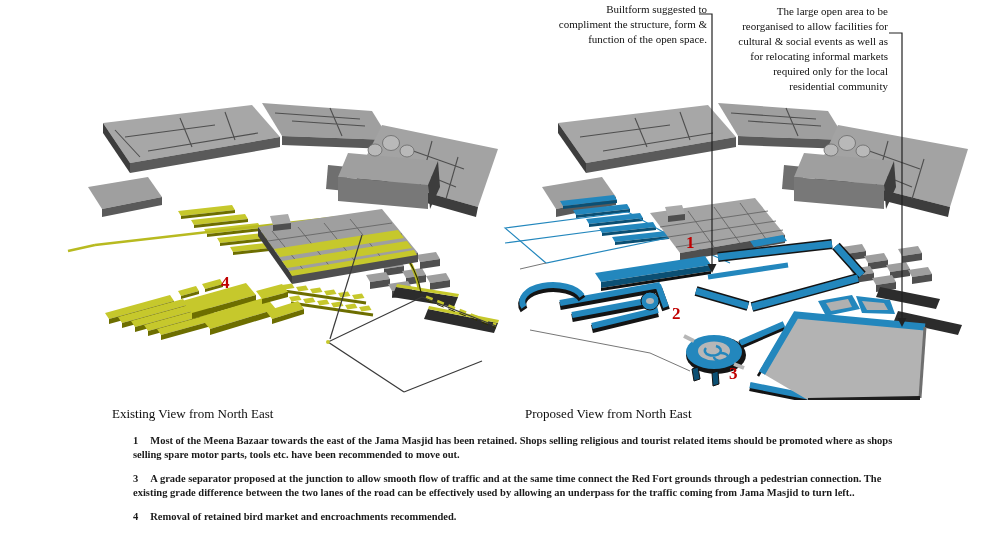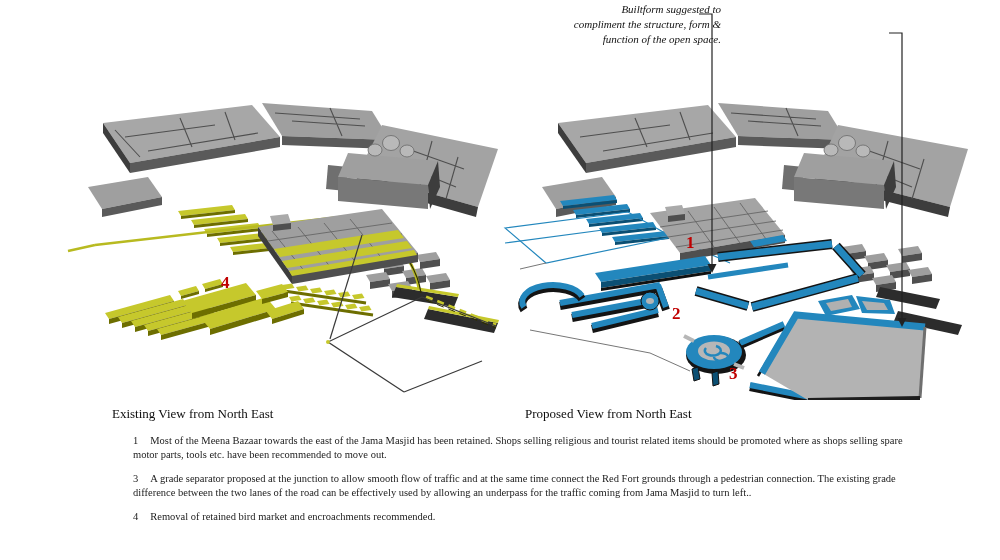--- a/index.html
+++ b/index.html
@@ -1,28 +1,28 @@
 <!DOCTYPE html>
 <html><head>
 <meta charset="utf-8">
 <style>
   html,body{margin:0;padding:0;background:#fff;}
   #page{position:relative;width:1000px;height:560px;background:#ffffff;overflow:hidden;
         font-family:"Liberation Serif", "DejaVu Serif", serif;color:#111;}
   .annot{position:absolute;font-size:11px;line-height:15px;text-align:right;white-space:pre-line;color:#101010;}
-  #annot-builtform{left:524px;top:2px;width:197px;font-style:italic;}
+  #annot-builtform{left:510px;top:2px;width:197px;}
   #annot-openarea{left:690px;top:4px;width:198px;}
   .view-svg{position:absolute;}
   #existing-view{left:30px;top:95px;}
   #proposed-view{left:500px;top:95px;}
   #leader-overlay{position:absolute;left:0;top:0;z-index:10;pointer-events:none;}
   .caption{position:absolute;top:406px;font-size:13px;color:#0d0d0d;}
   #caption-existing{left:112px;}
   #caption-proposed{left:525px;}
-  #notes{position:absolute;left:133px;top:434px;width:778px;}
+  #notes{position:absolute;left:133px;top:434px;width:778px;font-weight:bold;}
   #notes p{margin:0 0 10px 0;font-size:10.5px;line-height:14px;color:#1b1b1b;}
   .note-num{display:inline-block;margin-right:12px;}
   
   .gt1{fill:#a7a7a7}.gt2{fill:#9f9f9f}.gt3{fill:#a3a3a3}
   .gf{fill:#5a5a5a}.gs{fill:#3d3d3d}.gf2{fill:#787878}
   .crack{stroke:#4f4f4f;stroke-width:1.1;fill:none}
   .grid{stroke:#666;stroke-width:0.9;fill:none}
   .yt{fill:#c6c82c}.yf{fill:#6d6e00}
   .bt{fill:#2387bd}.bf{fill:#0b4f73}
   .ct{fill:#9e9e9e}.cf{fill:#4f4f4f}
@@ -32,20 +32,26 @@
   .bthin{stroke:#2387bd;stroke-width:1.2;fill:none}
 </style>
 </head>
 <body>
 
 <div id="page">
 
   <div id="annot-builtform" class="annot">Builtform suggested to
 compliment the structure, form &amp;
 function of the open space.</div>
+  <div id="annot-openarea" class="annot">The large open area to be
+reorganised to allow facilities for
+cultural &amp; social events as well as
+for relocating informal markets
+required only for the local
+residential community</div>
 
   <svg id="existing-view" class="view-svg" width="470" height="305" viewBox="0 0 470 305">
     <g>
       <polygon class="gt1" points="73,28 222,10 250,42 100,68"></polygon>
       <polygon class="gf" points="100,68 250,42 250,52 100,78"></polygon>
       <polygon class="gs" points="73,28 100,68 100,78 73,38"></polygon>
       <path class="crack" d="M95,42 L185,30 M118,56 L228,38 M150,23 L162,52 M195,17 L205,45 M85,35 L110,62"></path>
       <polygon class="gt2" points="232,8 342,16 360,45 252,41"></polygon>
       <polygon class="gf" points="252,41 360,45 360,54 252,50"></polygon>
       <path class="crack" d="M262,26 L335,31 M300,13 L312,41 M245,18 L330,24"></path>

